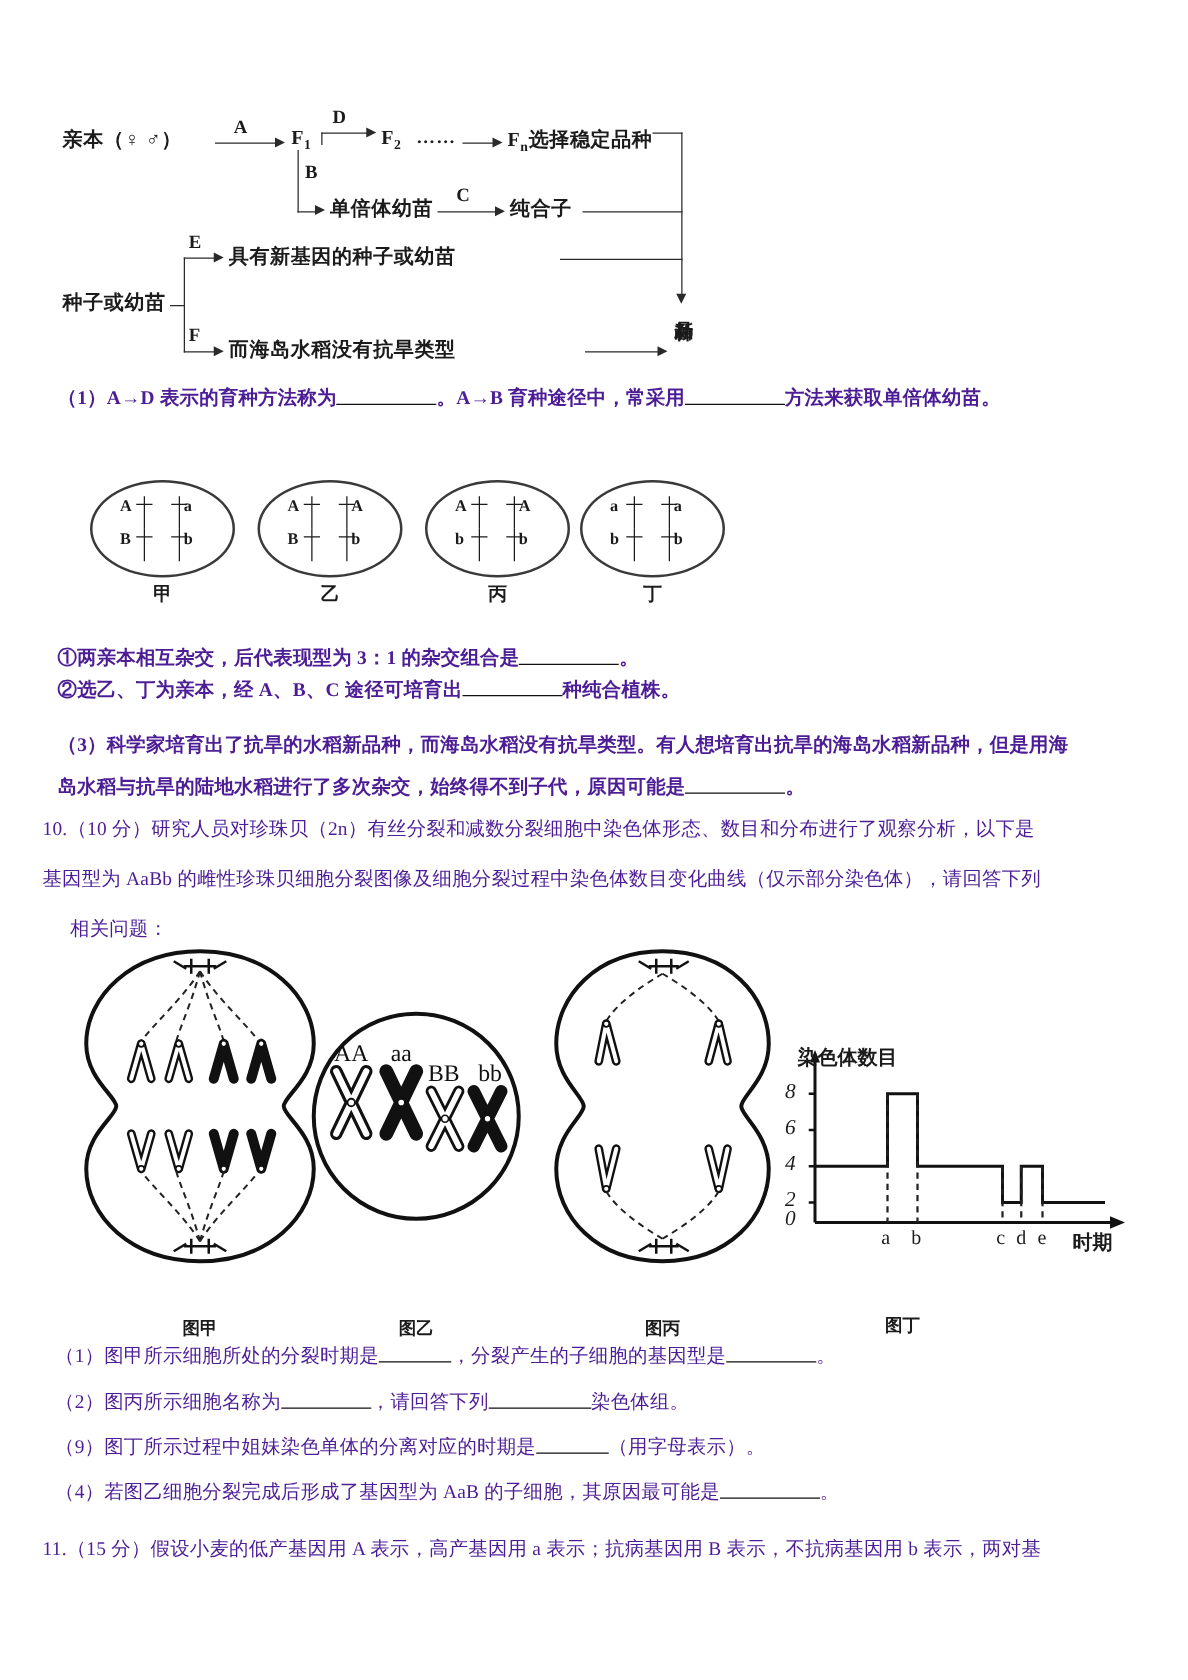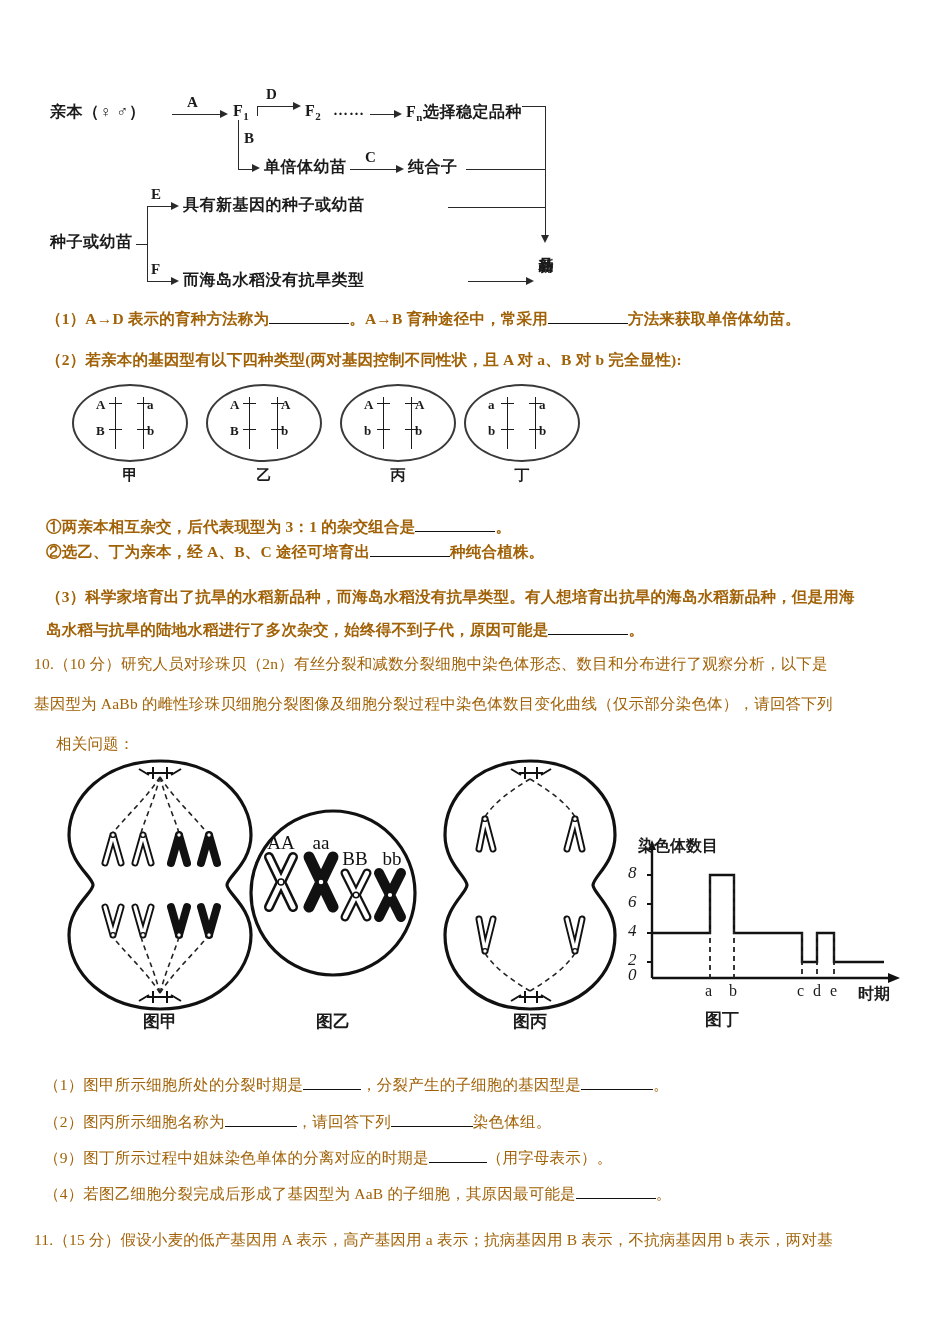--- a/index.html
+++ b/index.html
@@ -22,21 +22,21 @@
     height: 1344px;
     background: #fff;
   }
 
   
   .qtext {
     position: absolute;
     font-size: 15.5px;
     line-height: 1.55;
     letter-spacing: 0.2px;
-    color: #a16207;
+    color: #4c1d95;
     font-weight: bold;
     white-space: nowrap;
   }
   .qtext.normalw { font-weight: normal; }
   .blank {
     display: inline-block;
     border-bottom: 1.4px solid #111;
     vertical-align: baseline;
     height: 1em;
   }
@@ -170,24 +170,25 @@
   
   #q10-figs {
     position: absolute;
     left: 45px;
     top: 755px;
     width: 880px;
     height: 300px;
   }
   .figcaption {
     position: absolute;
-    font-size: 17px;
+    font-size: 14px;
     font-weight: bold;
     color: #1b1b1b;
     text-align: center;
+    margin-top: 44px;
   }
   svg { display: block; }
 
   
   #chart-ding {
     position: absolute;
     left: 612px;
     top: 838px;
   }
   .chart-axis-title {
@@ -283,21 +284,20 @@
     <div class="fd-hline" style="left:418px; top:189px; width:60px;"></div>
     <div class="fd-arrow-r" style="left:476px; top:184.5px;"></div>
 
     <div class="fd-vtext" style="left:488px; top:152px;">新品种</div>
   </div>
 
   <div class="qtext" style="left:46px; top:307px;">
     <span>（1）A→D 表示的育种方法称为</span><span class="blank" style="width:80px;"></span><span>。A→B 育种途径中，常采用</span><span class="blank" style="width:80px;"></span><span>方法来获取单倍体幼苗。</span>
   </div>
 
-  <div class="qtext" style="left:46px; top:348px;">（2）若亲本的基因型有以下四种类型(两对基因控制不同性状，且 A 对 a、B 对 b 完全显性):</div>
 
   <div id="genotype-row">
 
     <div class="gcell" style="left:12px; top:2px;">
       <div class="gpair top">
         <div class="chrom">
           <span class="lbl left">A</span>
           <span class="bar"></span>
             <span class="tick"></span>
         </div>

